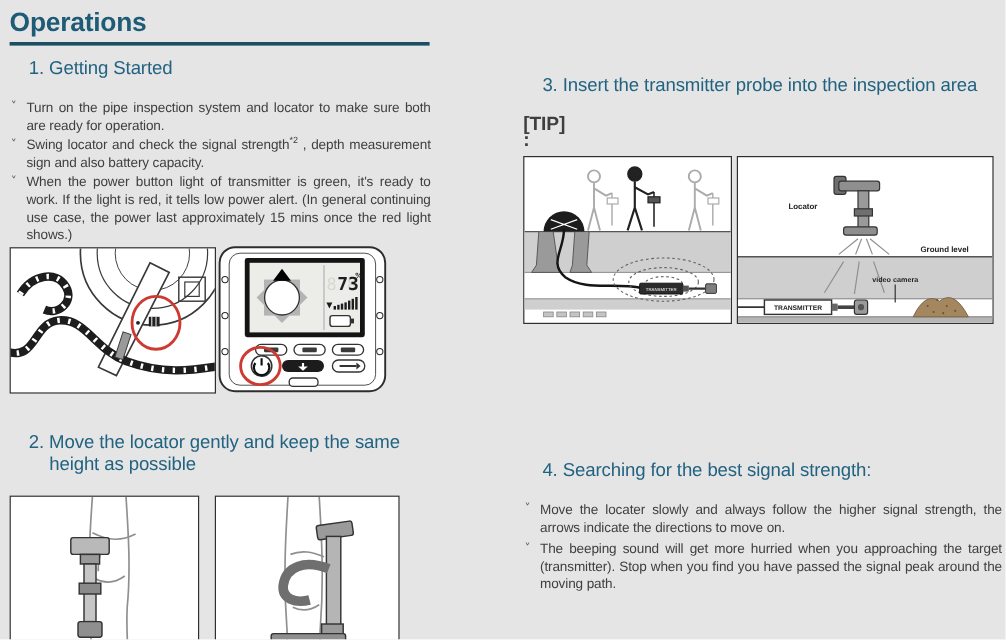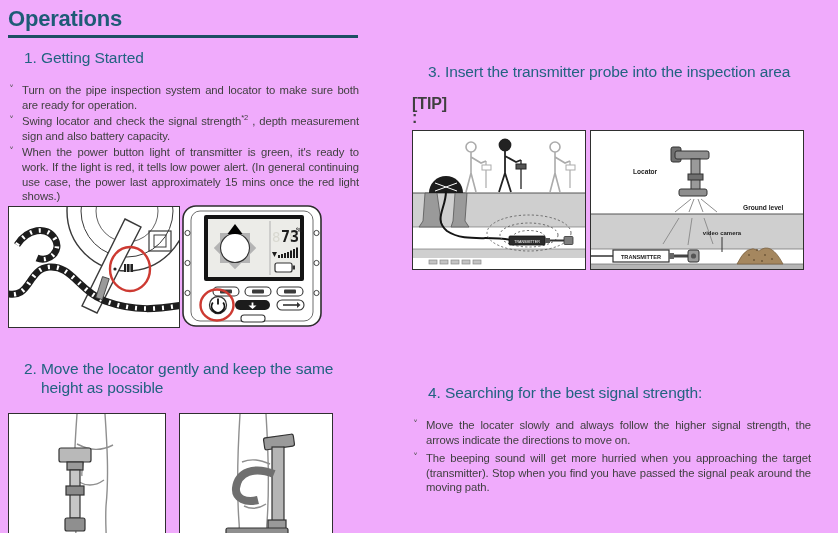--- a/index.html
+++ b/index.html
@@ -1,20 +1,20 @@
 <!DOCTYPE html>
 <html><head>
 <meta charset="utf-8">
 <style>
   html,body{margin:0;padding:0;background:#ffffff;}
-  .page{position:relative;width:838px;height:533px;background:#f0abfc;overflow:hidden;
+  .page{position:relative;width:838px;height:533px;background:#e5e5e5;overflow:hidden;
         font-family:"Liberation Sans",sans-serif;color:#3f3f3f;}
   .col{position:absolute;top:0;}
   .col-left{left:8px;width:351px;}
-  .col-right{left:412px;top:46px;width:399px;}
+  .col-right{left:436px;top:46px;width:399px;}
 
   h1{margin:6px 0 0 0;font-size:22px;font-weight:bold;color:#1e5b76;letter-spacing:-0.2px;}
   .rule{height:3px;background:#1c4f63;margin-top:3px;width:350px;}
   h2{font-size:15.5px;font-weight:normal;color:#226381;margin:16px;line-height:19px;letter-spacing:-0.1px;}
   .h2-s1{margin-top:10px;}
   .h2-s2{margin-top:30px;padding-left:17px;text-indent:-17px;}
   .h2-s4{margin-top:113px;}
 
   ul.bullets{list-style:none;margin:4px 0 0 0;padding:0;font-size:11.3px;line-height:14.6px;letter-spacing:-0.1px;}
   ul.bullets li{display:flex;margin-bottom:2px;}

